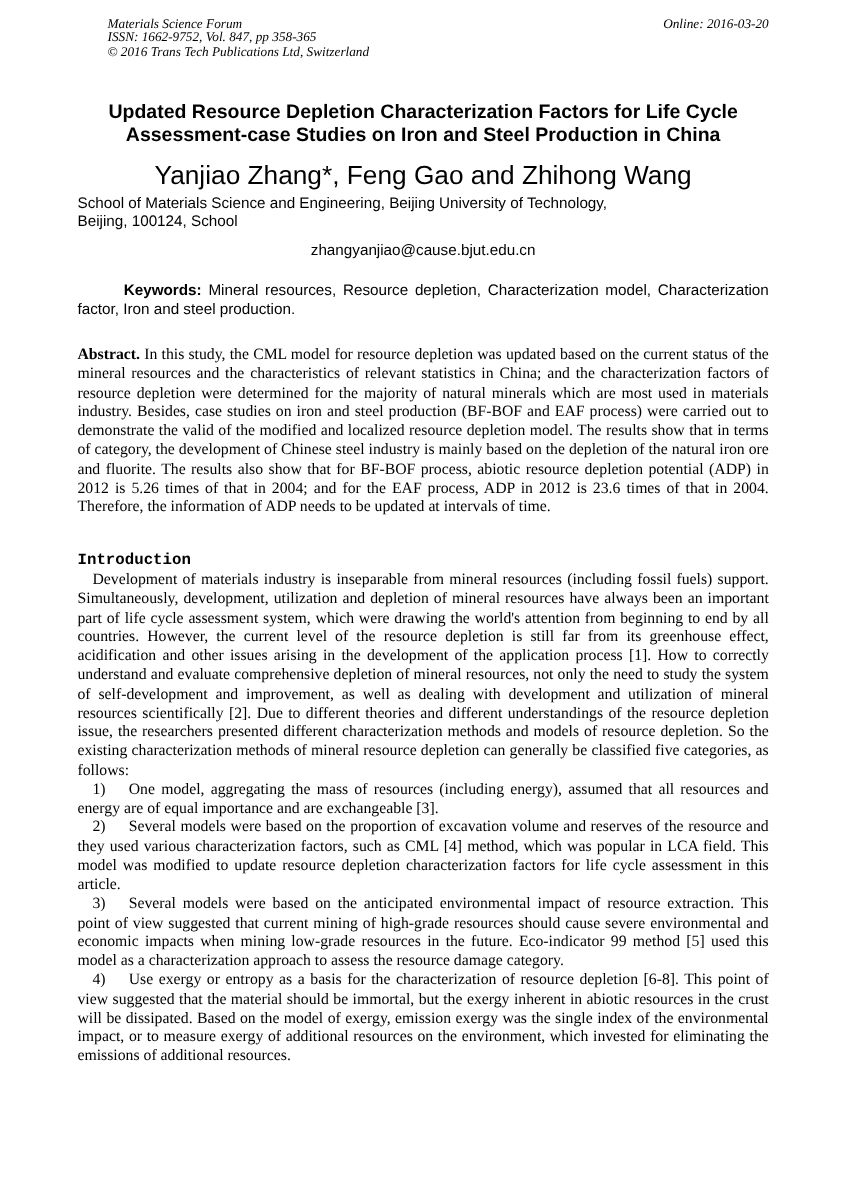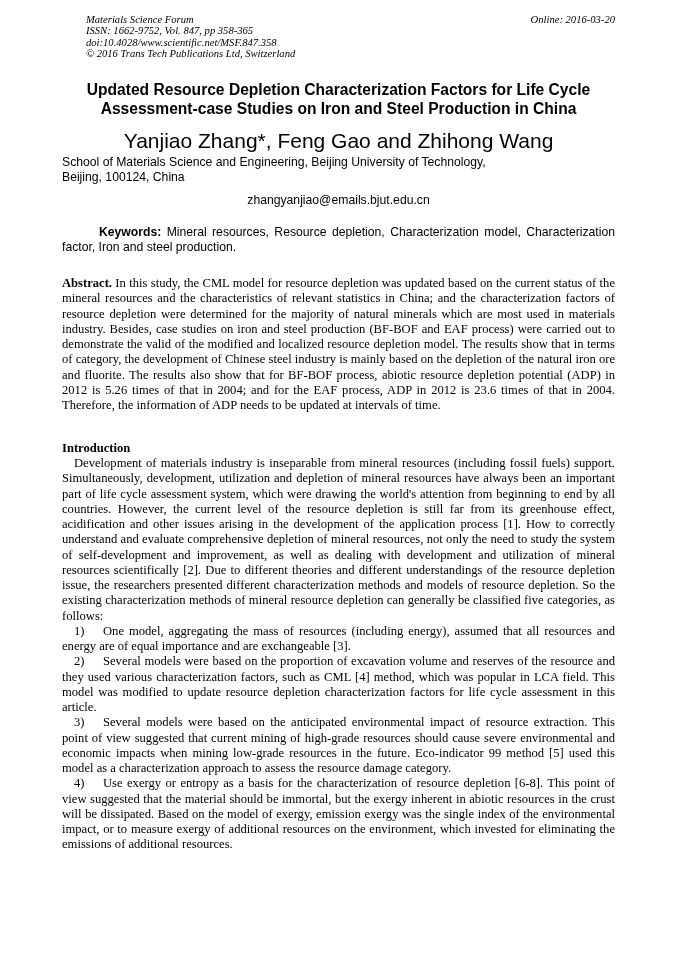--- a/index.html
+++ b/index.html
@@ -16,47 +16,46 @@
     .affil { position: absolute; top: 155px; left: 0; width: 553px; text-align: left;
              font-family: "Liberation Sans", sans-serif; font-size: 12.2px; line-height: 14.5px; }
     .email { position: absolute; top: 193px; left: 0; width: 553px; text-align: center;
              font-family: "Liberation Sans", sans-serif; font-size: 12.2px; line-height: 14px; }
     .keywords { position: absolute; top: 225px; left: 0; width: 553px; text-align: justify;
                 font-family: "Liberation Sans", sans-serif; font-size: 12.2px; line-height: 15px; }
     .keywords b { font-weight: bold; margin-left: 37px; }
     .serif { font-family: "Liberation Serif", serif; font-size: 12.6px; line-height: 15.25px; text-align: justify; }
     .abstract { position: absolute; top: 276px; left: 0; width: 553px; }
     .abstract b { font-weight: bold; }
-    .intro-h { position: absolute; top: 441px; left: 0; font-family: Liberation Serif, serif; font-weight: bold; font-size: 12.6px; line-height: 15px; }
+    .intro-h { position: absolute; top: 441px; left: 0; font-family: Liberation Mono, monospace; font-weight: bold; font-size: 12.6px; line-height: 15px; }
     .intro { position: absolute; top: 456px; left: 0; width: 553px; }
     .intro p { margin: 0; text-indent: 12px; }
     .intro .item { margin: 0; text-indent: 12px; }
     .intro .num { display: inline-block; width: 29px; text-indent: 0; }
   </style>
 </head>
 <body>
 
 <div class="hdr">
   <div class="hdr-left">
     <div>Materials Science Forum</div>
     <div>ISSN: 1662-9752, Vol. 847, pp 358-365</div>
-    <div>doi:10.4028/www.scientific.net/MSF.847.358</div>
     <div>© 2016 Trans Tech Publications Ltd, Switzerland</div>
   </div>
   <div class="hdr-right">Online: 2016-03-20</div>
 </div>
 
 <div class="page">
   <div class="title">Updated Resource Depletion Characterization Factors for Life Cycle Assessment-case Studies on Iron and Steel Production in China</div>
   <div class="authors">Yanjiao Zhang*, Feng Gao and Zhihong Wang</div>
   <div class="affil">
     <div>School of Materials Science and Engineering, Beijing University of Technology,</div>
-    <div>Beijing, 100124, China</div>
+    <div>Beijing, 100124, School</div>
   </div>
-  <div class="email">zhangyanjiao@emails.bjut.edu.cn</div>
+  <div class="email">zhangyanjiao@cause.bjut.edu.cn</div>
 
   <div class="keywords"><b>Keywords:</b><span> Mineral resources, Resource depletion, Characterization model, Characterization factor, Iron and steel production.</span></div>
 
   <div class="abstract serif"><b>Abstract.</b><span> In this study, the CML model for resource depletion was updated based on the current status of the mineral resources and the characteristics of relevant statistics in China; and the characterization factors of resource depletion were determined for the majority of natural minerals which are most used in materials industry. Besides, case studies on iron and steel production (BF-BOF and EAF process) were carried out to demonstrate the valid of the modified and localized resource depletion model. The results show that in terms of category, the development of Chinese steel industry is mainly based on the depletion of the natural iron ore and fluorite. The results also show that for BF-BOF process, abiotic resource depletion potential (ADP) in 2012 is 5.26 times of that in 2004; and for the EAF process, ADP in 2012 is 23.6 times of that in 2004. Therefore, the information of ADP needs to be updated at intervals of time.</span></div>
 
   <div class="intro-h">Introduction</div>
   <div class="intro serif">
     <p>Development of materials industry is inseparable from mineral resources (including fossil fuels) support. Simultaneously, development, utilization and depletion of mineral resources have always been an important part of life cycle assessment system, which were drawing the world's attention from beginning to end by all countries. However, the current level of the resource depletion is still far from its greenhouse effect, acidification and other issues arising in the development of the application process [1]. How to correctly understand and evaluate comprehensive depletion of mineral resources, not only the need to study the system of self-development and improvement, as well as dealing with development and utilization of mineral resources scientifically [2]. Due to different theories and different understandings of the resource depletion issue, the researchers presented different characterization methods and models of resource depletion. So the existing characterization methods of mineral resource depletion can generally be classified five categories, as follows:</p>
     <p class="item"><span class="num">1)</span><span>One model, aggregating the mass of resources (including energy), assumed that all resources and energy are of equal importance and are exchangeable [3].</span></p>
     <p class="item"><span class="num">2)</span><span>Several models were based on the proportion of excavation volume and reserves of the resource and they used various characterization factors, such as CML [4] method, which was popular in LCA field. This model was modified to update resource depletion characterization factors for life cycle assessment in this article.</span></p>

